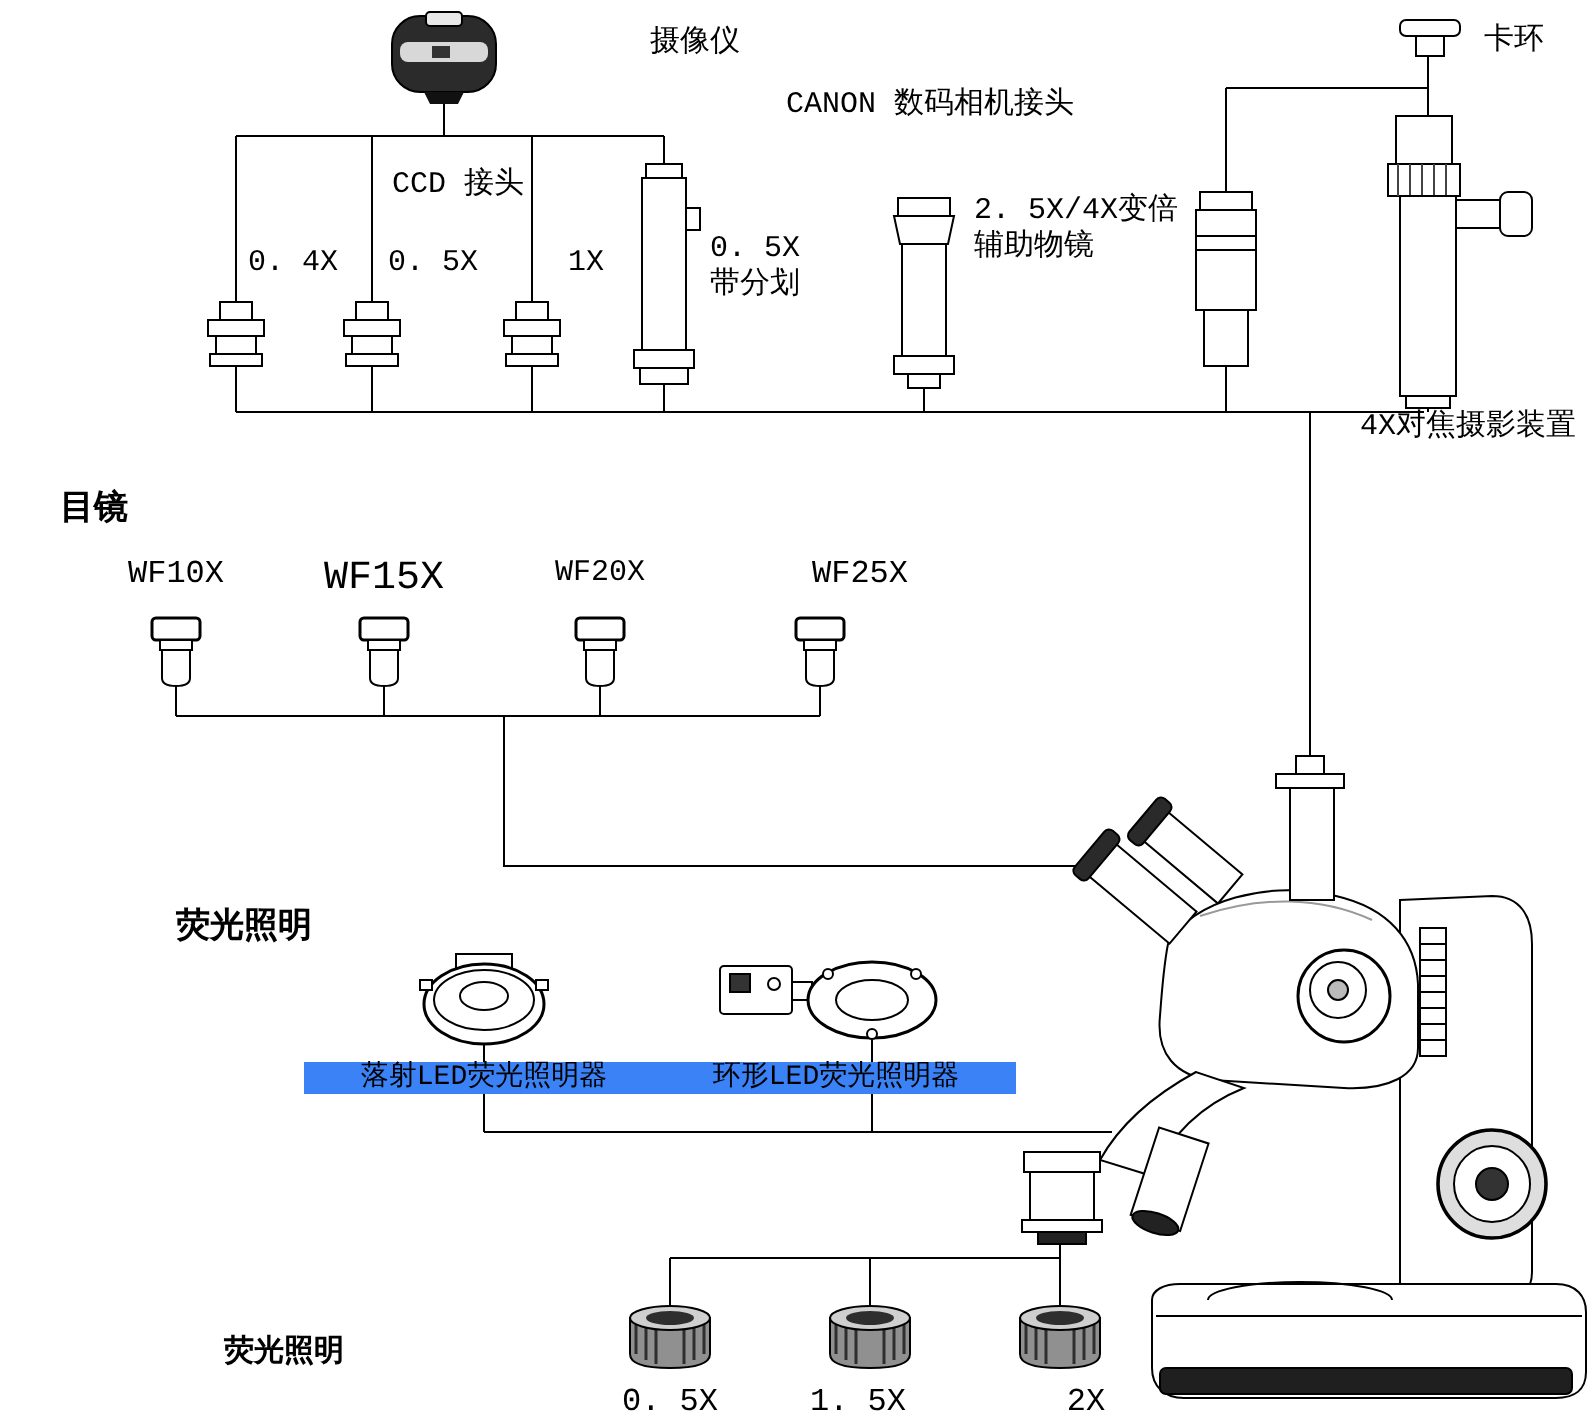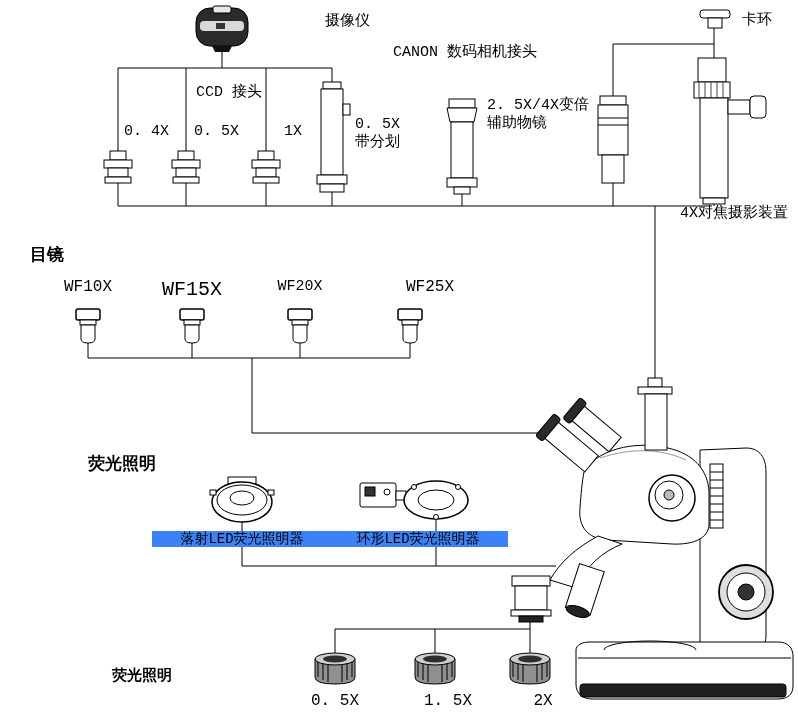--- a/index.html
+++ b/index.html
@@ -269,16 +269,16 @@
 <div class="lbl center" style="left:157px;top:278px;width:70px;font-size:20px">WF15X</div>
 <div class="lbl center" style="left:265px;top:278px;width:70px;font-size:15px">WF20X</div>
 <div class="lbl center" style="left:395px;top:278px;width:70px;font-size:16px">WF25X</div>
 
 <div class="lbl hdr" style="left:88px;top:455px">荧光照明</div>
 <div class="lbl center bg" style="left:152px;top:531px;width:180px;font-size:14px">落射LED荧光照明器</div>
 <div class="lbl center bg" style="left:328px;top:531px;width:180px;font-size:14px">环形LED荧光照明器</div>
 
 <div class="lbl bold" style="left:112px;top:668px">荧光照明</div>
 <div class="lbl center" style="left:300px;top:692px;width:70px;font-size:16px">0. 5X</div>
-<div class="lbl center" style="left:413px;top:692px;width:70px;font-size:16px">1. 5X</div>
+<div class="lbl center" style="left:394px;top:692px;width:70px;font-size:16px">1. 5X</div>
 <div class="lbl center" style="left:508px;top:692px;width:70px;font-size:16px">2X</div>
 
 </div>
 
 </body></html>

